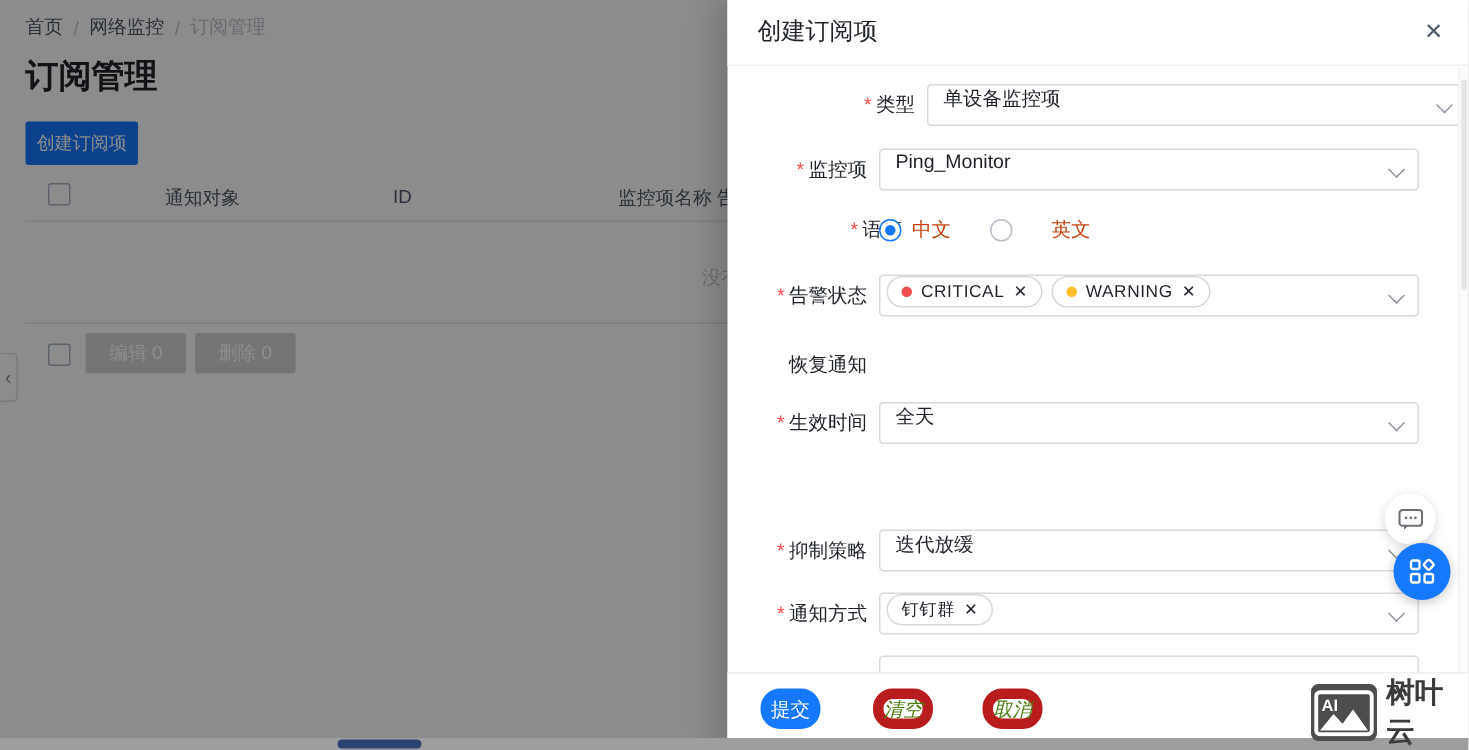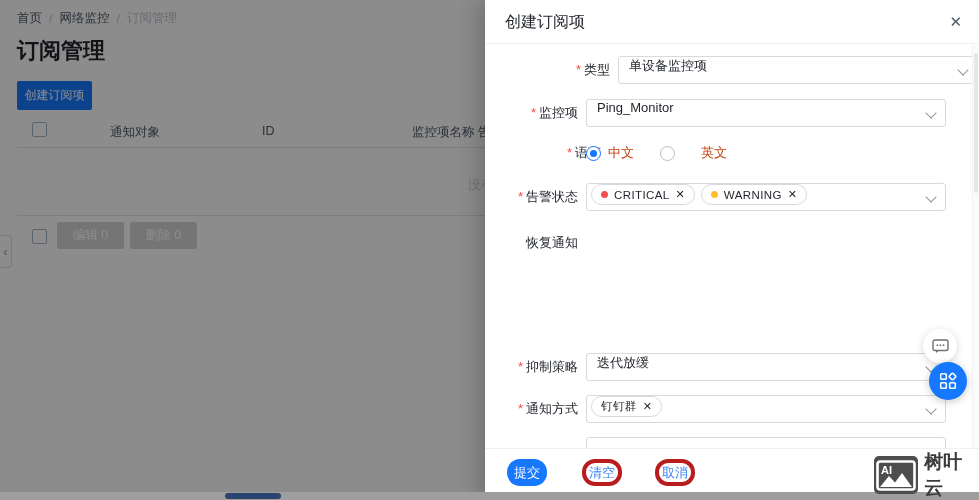--- a/index.html
+++ b/index.html
@@ -63,21 +63,21 @@
   .radio-item { display:flex; align-items:center; }
 
   .checkbox-checked { width:16px; height:16px; background:#1677ff; border-radius:3px; position:relative; cursor:pointer; }
   .checkbox-checked::after { content:""; position:absolute; left:5px; top:2px; width:4px; height:8px;
     border-right:1.8px solid #fff; border-bottom:1.8px solid #fff; transform:rotate(42deg); }
 
   .drawer-footer { position:absolute; left:0; right:0; top:448px; height:52px; background:#fff; border-top:1px solid #f0f0f0; z-index:3; }
   .btn { position:absolute; top:10px; height:27px; width:40px; border-radius:13px; font-size:13px;
     display:flex; align-items:center; justify-content:center; cursor:pointer; }
   .btn-primary { left:22px; background:#1677ff; color:#fff; border:none; }
-  .btn-plain { background:#fff; color:#3b82f6; border:4px solid #b91c1c; }
+  .btn-plain { background:#fff; color:#4d7c0f; border:7px solid #b91c1c;font-style:italic; }
   .btn-clear { left:97px; }
   .btn-cancel { left:170px; }
 
   .drawer-scrollbar { position:absolute; right:0; top:45px; bottom:8px; width:7px; background:#fbfbfb; border-left:1px solid #f2f2f2; }
   .drawer-thumb { position:absolute; left:1px; right:1px; top:8px; height:140px; background:#e6e6e6; border-radius:3px; }
 
   
   .float-bubble { position:absolute; left:923px; top:329px; width:34px; height:34px; border-radius:50%; background:#fff;
     box-shadow:0 2px 8px rgba(0,0,0,0.16); z-index:40; display:flex; align-items:center; justify-content:center; cursor:pointer; }
   .float-apps { position:absolute; left:929px; top:362px; width:38px; height:38px; border-radius:50%; background:#1677ff;
@@ -194,20 +194,29 @@
       </div>
     </div>
 
     <div class="frow" style="top:234px; height:18px;">
       <span class="f-label" style="line-height:18px;"><span>恢复通知</span></span>
       <div class="f-ctrl" style="top:1px;">
         <span class="checkbox-checked"></span>
       </div>
     </div>
 
+    <div class="frow" style="top:268px; height:28px;">
+      <span class="f-label" style="line-height:28px;"><span class="req">*</span><span>生效时间</span></span>
+      <div class="f-ctrl">
+        <div class="select">
+          <span>全天</span>
+          <i class="chev"></i>
+        </div>
+      </div>
+    </div>
 
 
     <div class="frow" style="top:353px; height:28px;">
       <span class="f-label" style="line-height:28px;"><span class="req">*</span><span>抑制策略</span></span>
       <div class="f-ctrl">
         <div class="select">
           <span>迭代放缓</span>
           <i class="chev"></i>
         </div>
       </div>

